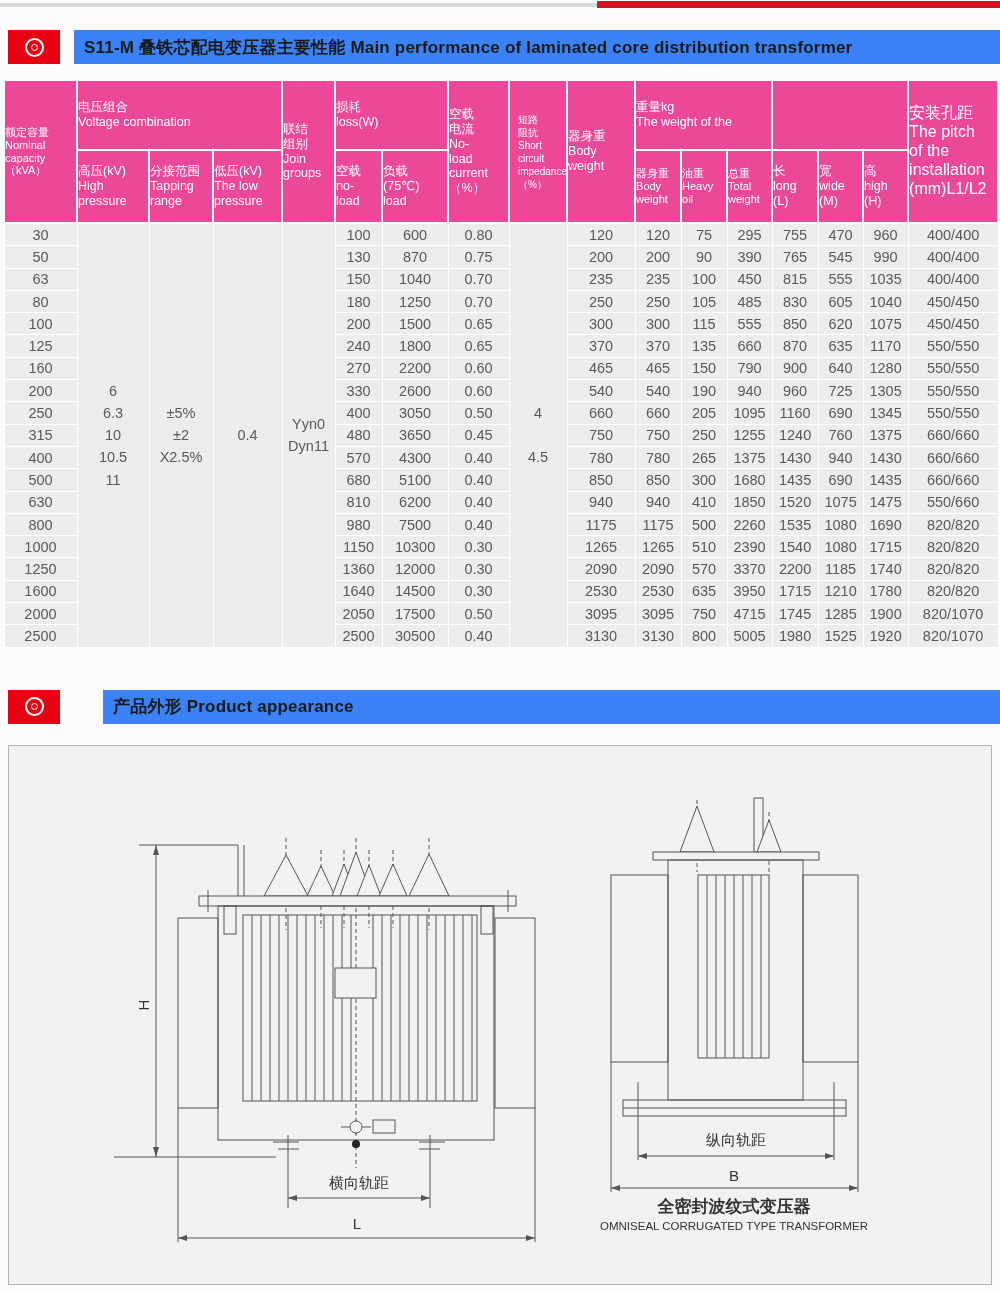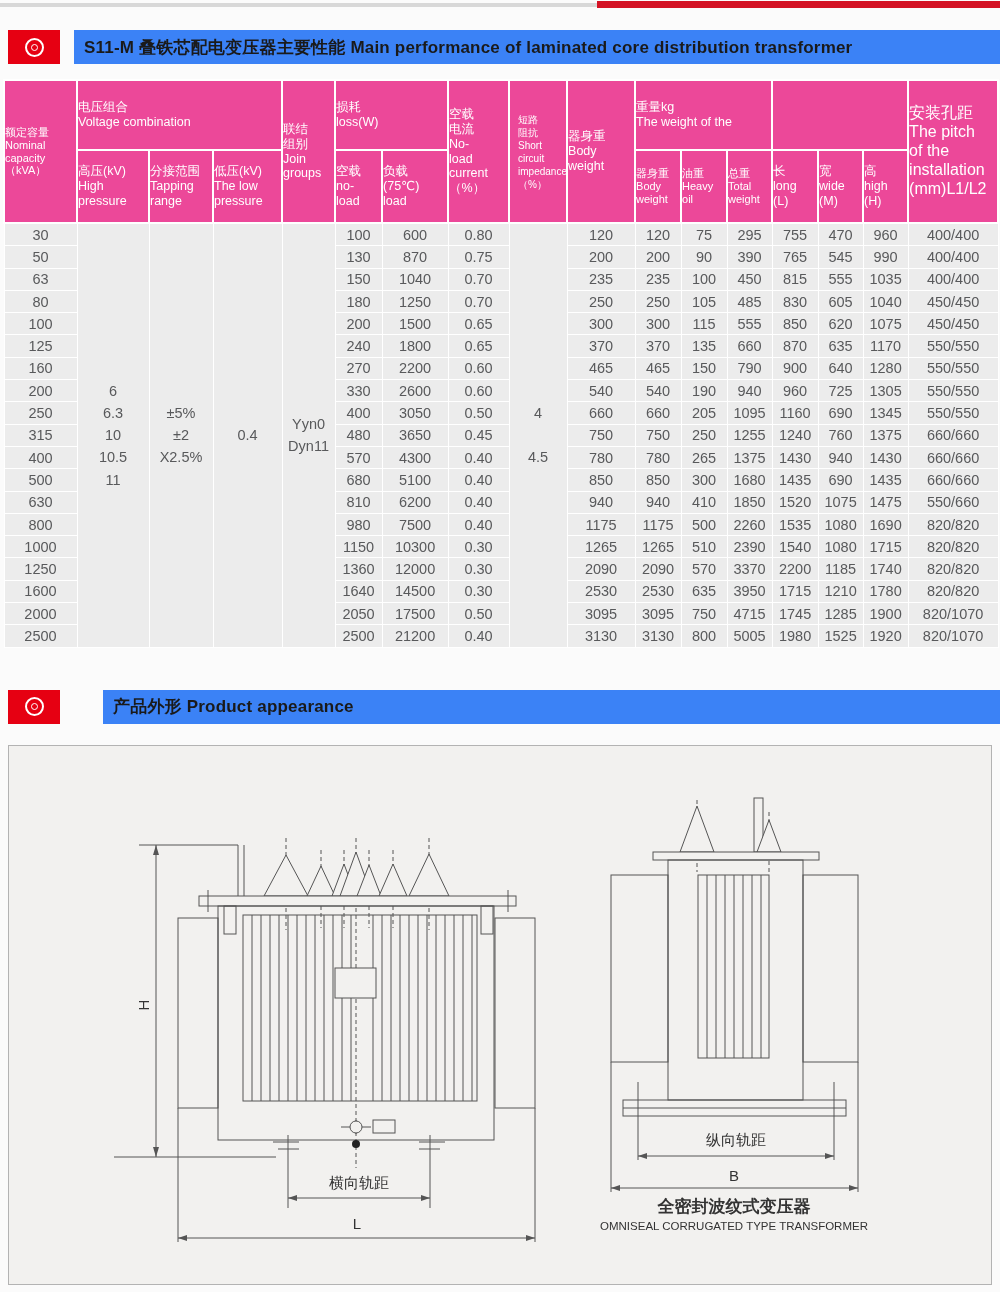--- a/index.html
+++ b/index.html
@@ -423,21 +423,21 @@
         <td>750</td>
         <td>4715</td>
         <td>1745</td>
         <td>1285</td>
         <td>1900</td>
         <td>820/1070</td>
       </tr>
       <tr>
         <td>2500</td>
         <td>2500</td>
-        <td>21200</td>
+        <td>30500</td>
         <td>0.40</td>
         <td>3130</td>
         <td>3130</td>
         <td>800</td>
         <td>5005</td>
         <td>1980</td>
         <td>1525</td>
         <td>1920</td>
         <td>820/1070</td>
       </tr>

